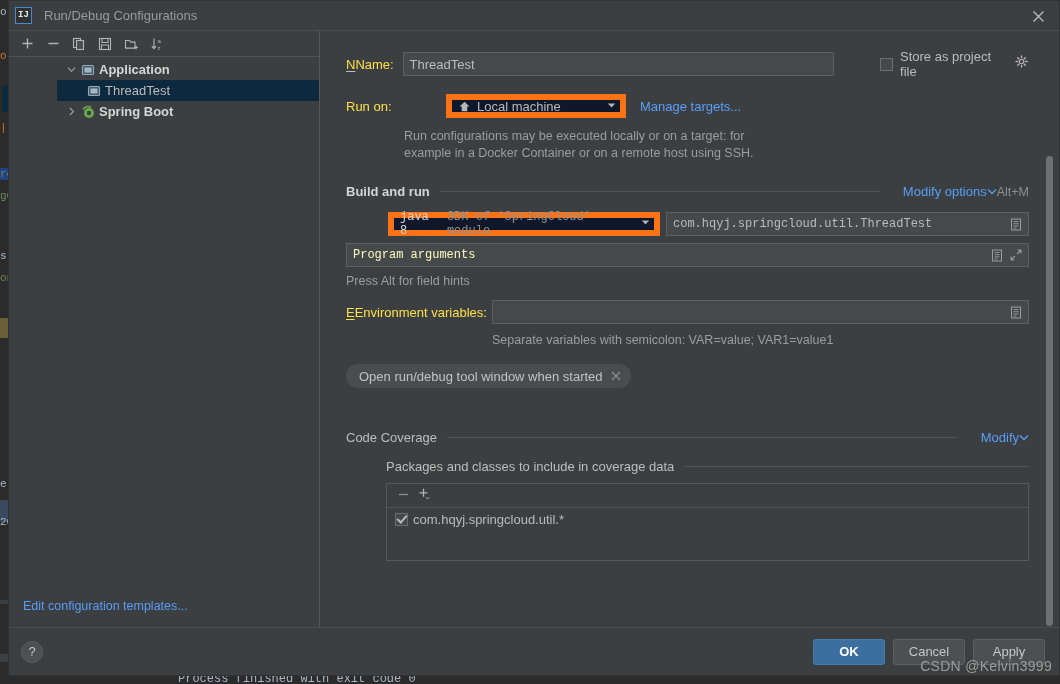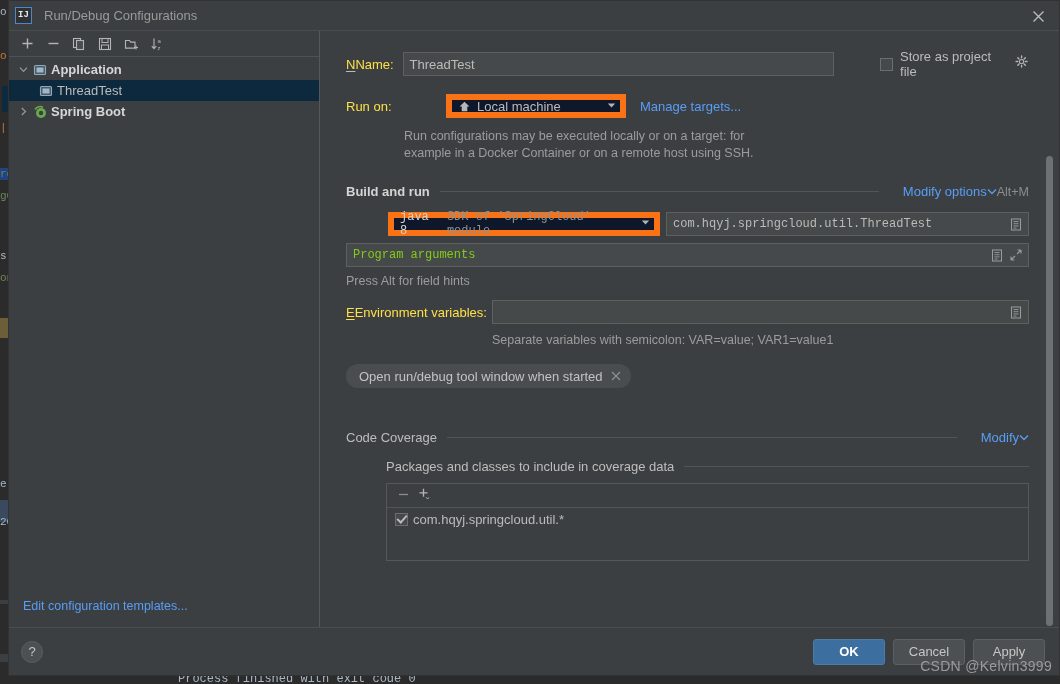--- a/index.html
+++ b/index.html
@@ -86,21 +86,21 @@
     padding-left: 6px;
     border-bottom: 1px solid #4f5254;
   }
   .tb-btn {
     width: 24px; height: 22px;
     display: flex; align-items: center; justify-content: center;
     color: #b4b4b4;
   }
   .tb-btn svg { display:block; }
 
-  #tree { flex: 1 1 auto; overflow: hidden; padding-top: 2px; }
+  #tree { flex: 1 1 auto; overflow: hidden; padding-top: 2px; padding-left: 48px; }
   .tree-row {
     height: 21px; display: flex; align-items: center;
     font-size: 13px; padding-left: 6px; color: #bbbbbb;
   }
   .tree-row.selected { background: #0d293e; }
   .tree-row.group { font-weight: bold; color: #d6d6d6; }
   .twisty {
     width: 16px; height: 16px; flex: 0 0 16px;
     display: flex; align-items: center; justify-content: center;
     color: #9a9a9a; font-size: 9px;
@@ -122,21 +122,21 @@
   #right-scroll { position: absolute; inset: 0; padding: 12px 30px 0 26px; }
   .field-label { font-size: 13px; color: #fde047; }
   .u { text-decoration: underline; text-underline-offset: 2px; }
 
   .textfield {
     background: #45494a; border: 1px solid #5e6060;
     height: 24px; display: flex; align-items: center;
     padding: 0 6px; font-size: 13px; color: #bbbbbb;
   }
   .textfield.mono { font-family: "Liberation Mono", monospace; font-size: 12px; }
-  .placeholder { color: #84cc16; }
+  .placeholder { color: #fef9c3; }
   #row-name { margin-top: 6px; display: flex; align-items: center; }
   #label-name { width: 58px; font-size: 13px; }
   #name-input { width: 442px; }
   #store-wrap { margin-left: 46px; display: flex; align-items: center; gap: 7px; }
   .checkbox {
     width: 13px; height: 13px; border: 1px solid #6b6e70; background: #45494a;
     display:flex; align-items:center; justify-content:center;
   }
   .checkbox.checked { background:#45494a; }
   .checkbox.checked::after{

